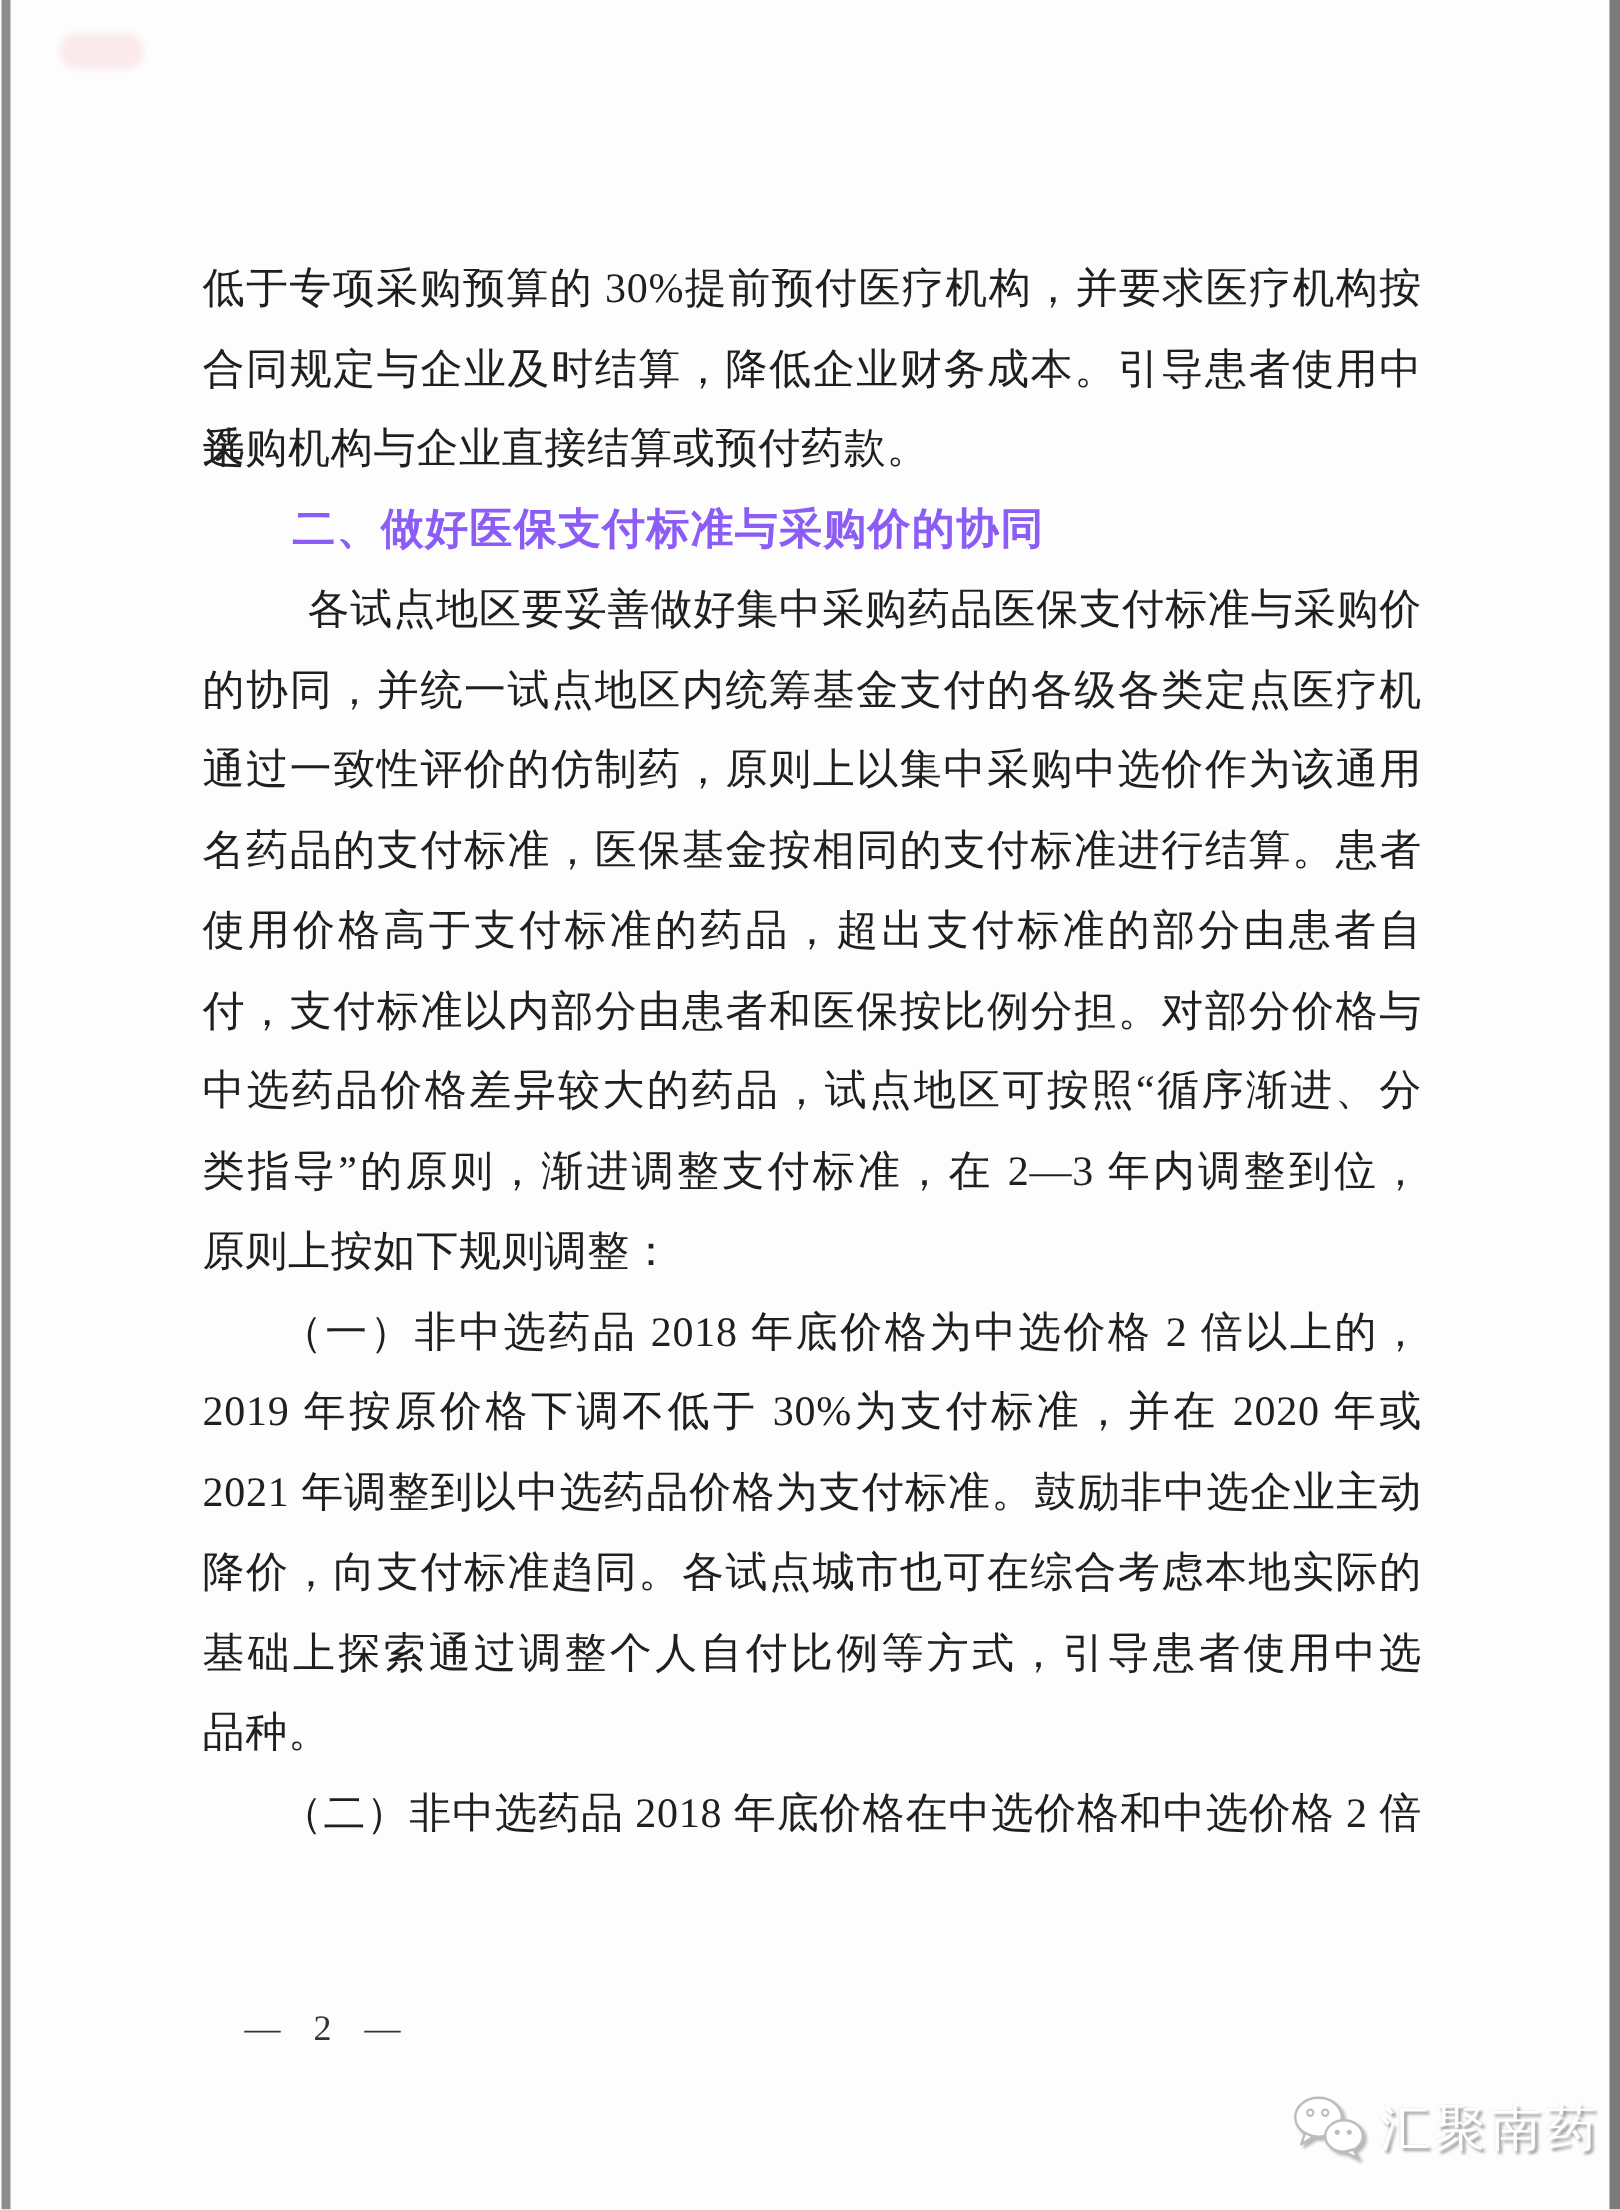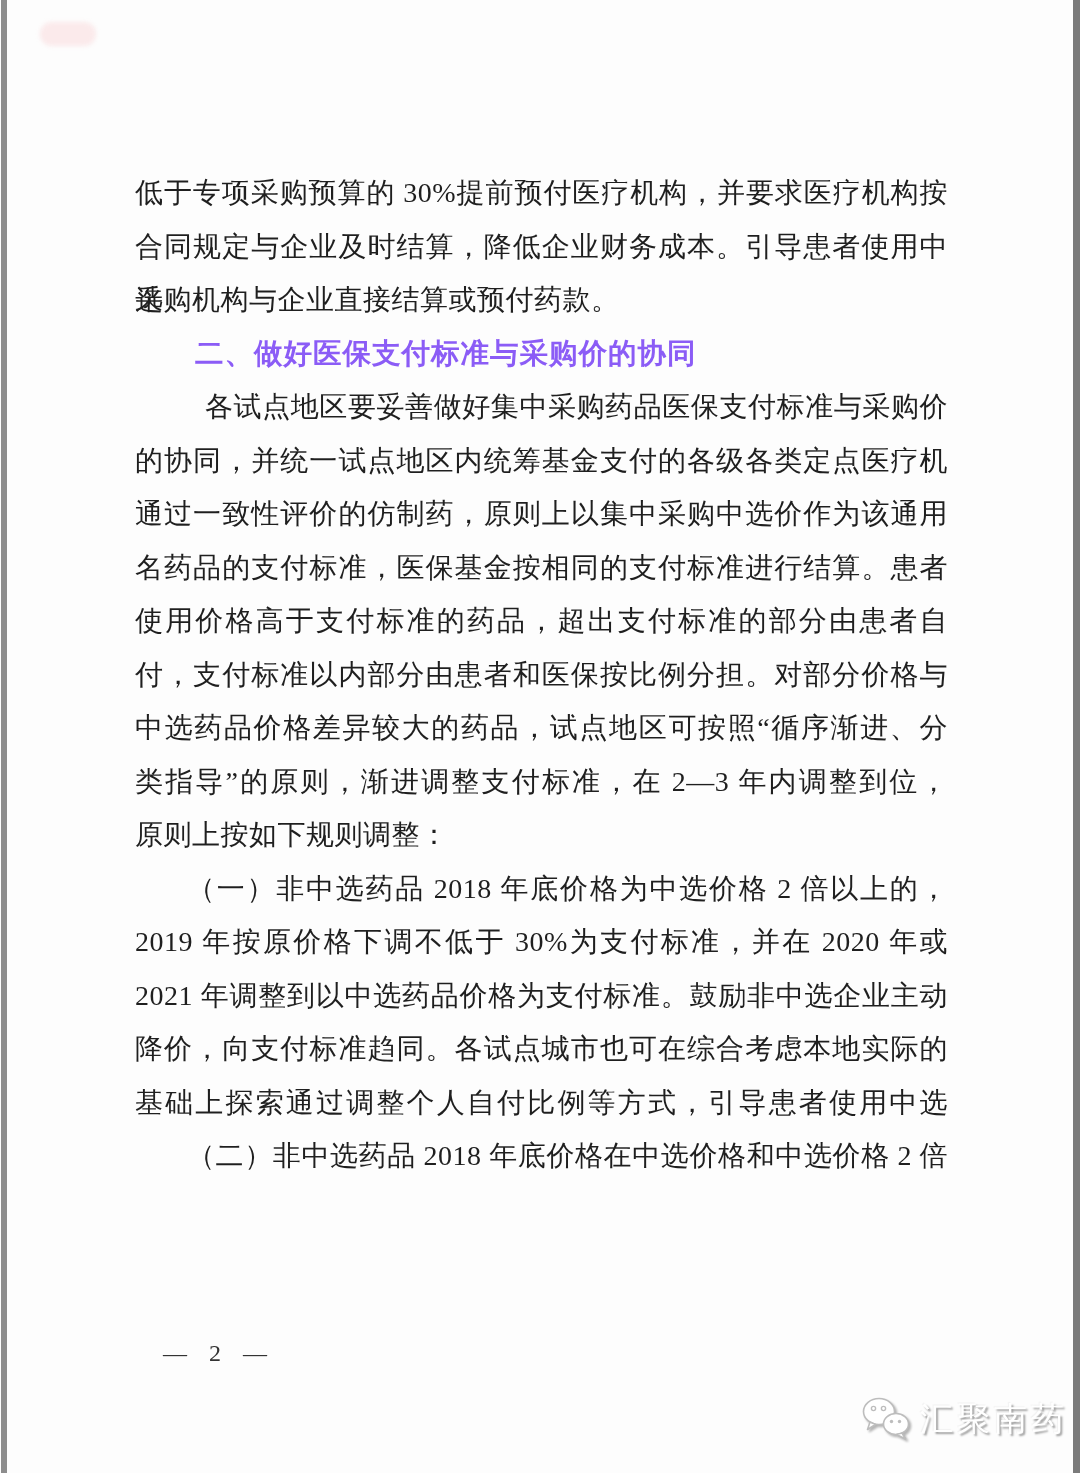--- a/index.html
+++ b/index.html
@@ -70,20 +70,21 @@
     <div class="ln j">使用价格高于支付标准的药品，超出支付标准的部分由患者自</div>
     <div class="ln j">付，支付标准以内部分由患者和医保按比例分担。对部分价格与</div>
     <div class="ln j">中选药品价格差异较大的药品，试点地区可按照“循序渐进、分</div>
     <div class="ln j">类指导”的原则，渐进调整支付标准，在 2—3 年内调整到位，</div>
     <div class="ln">原则上按如下规则调整：</div>
     <div class="ln j ind2">（一）非中选药品 2018 年底价格为中选价格 2 倍以上的，</div>
     <div class="ln j">2019 年按原价格下调不低于 30%为支付标准，并在 2020 年或</div>
     <div class="ln j">2021 年调整到以中选药品价格为支付标准。鼓励非中选企业主动</div>
     <div class="ln j">降价，向支付标准趋同。各试点城市也可在综合考虑本地实际的</div>
     <div class="ln j">基础上探索通过调整个人自付比例等方式，引导患者使用中选</div>
+    <div class="ln">品种。</div>
     <div class="ln j ind2">（二）非中选药品 2018 年底价格在中选价格和中选价格 2 倍</div>
   </div>
 
   <div class="pageno">— 2 —</div>
 
   <div class="watermark">
     <svg class="wm-icon" width="52" height="46" viewBox="0 0 52 46">
       <g fill="#ffffff" stroke="#bdbdbd" stroke-width="1.6">
         <ellipse cx="18" cy="15.5" rx="15.5" ry="13"></ellipse>
         <path d="M9 26 L6.5 33.5 L14.5 28.5 Z" stroke-linejoin="round"></path>

